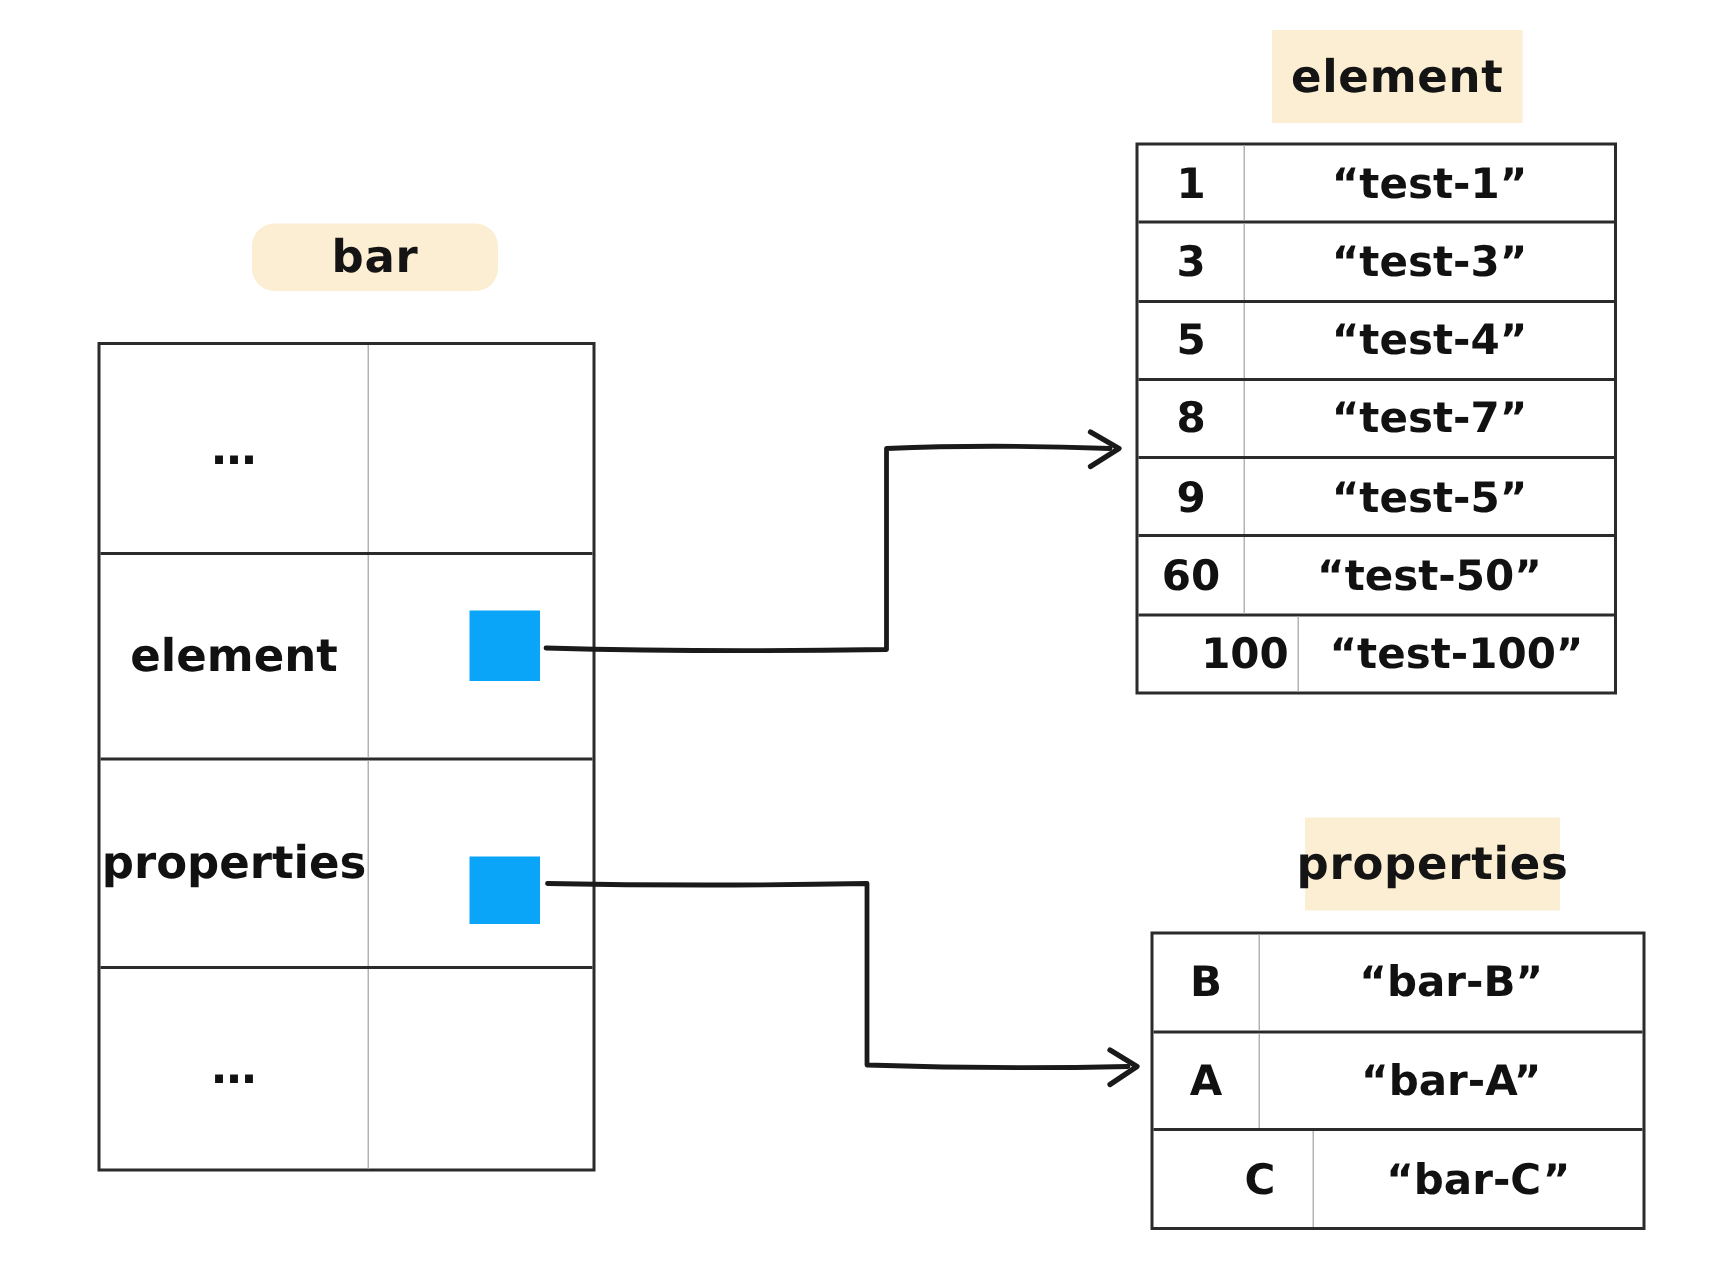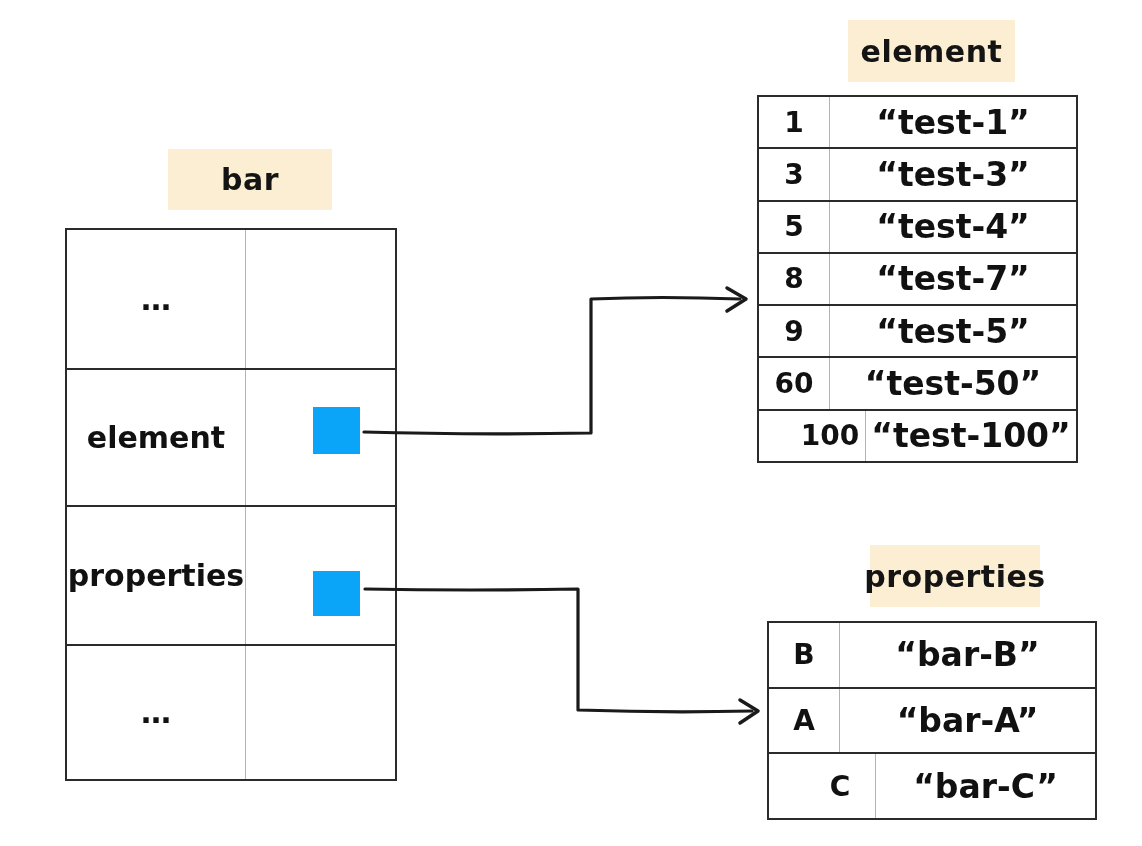--- a/index.html
+++ b/index.html
@@ -22,21 +22,21 @@
     position: absolute;
     background: #FBEED3;
     display: flex;
     align-items: center;
     justify-content: center;
     font-size: 30px;
     font-weight: 600;
     color: #141414;
     letter-spacing: 0.5px;
   }
-  .tag-bar        { left: 168px; top: 149px; width: 164px; height: 61px; }
+  .tag-bar        { left: 168px; top: 149px; width: 164px; height: 45px; border-radius: 15px; }
   .tag-element    { left: 848px; top: 20px;  width: 167px; height: 62px; }
   .tag-properties { left: 870px; top: 545px; width: 170px; height: 62px; }
 
   
   .bar-table {
     position: absolute;
     left: 65px; top: 228px;
     width: 332px; height: 553px;
     border: 2px solid #2b2b2b;
     box-sizing: border-box;
@@ -99,21 +99,21 @@
     align-items: center;
     justify-content: center;
     font-size: 28px;
     font-weight: 600;
   }
   .kv-val {
     flex: 1;
     display: flex;
     align-items: center;
     justify-content: center;
-    font-size: 33px;
+    font-size: 28px;
     font-weight: 600;
   }
 
   
   .arrows {
     position: absolute;
     left: 0; top: 0;
     width: 1142px; height: 846px;
     pointer-events: none;
   }

